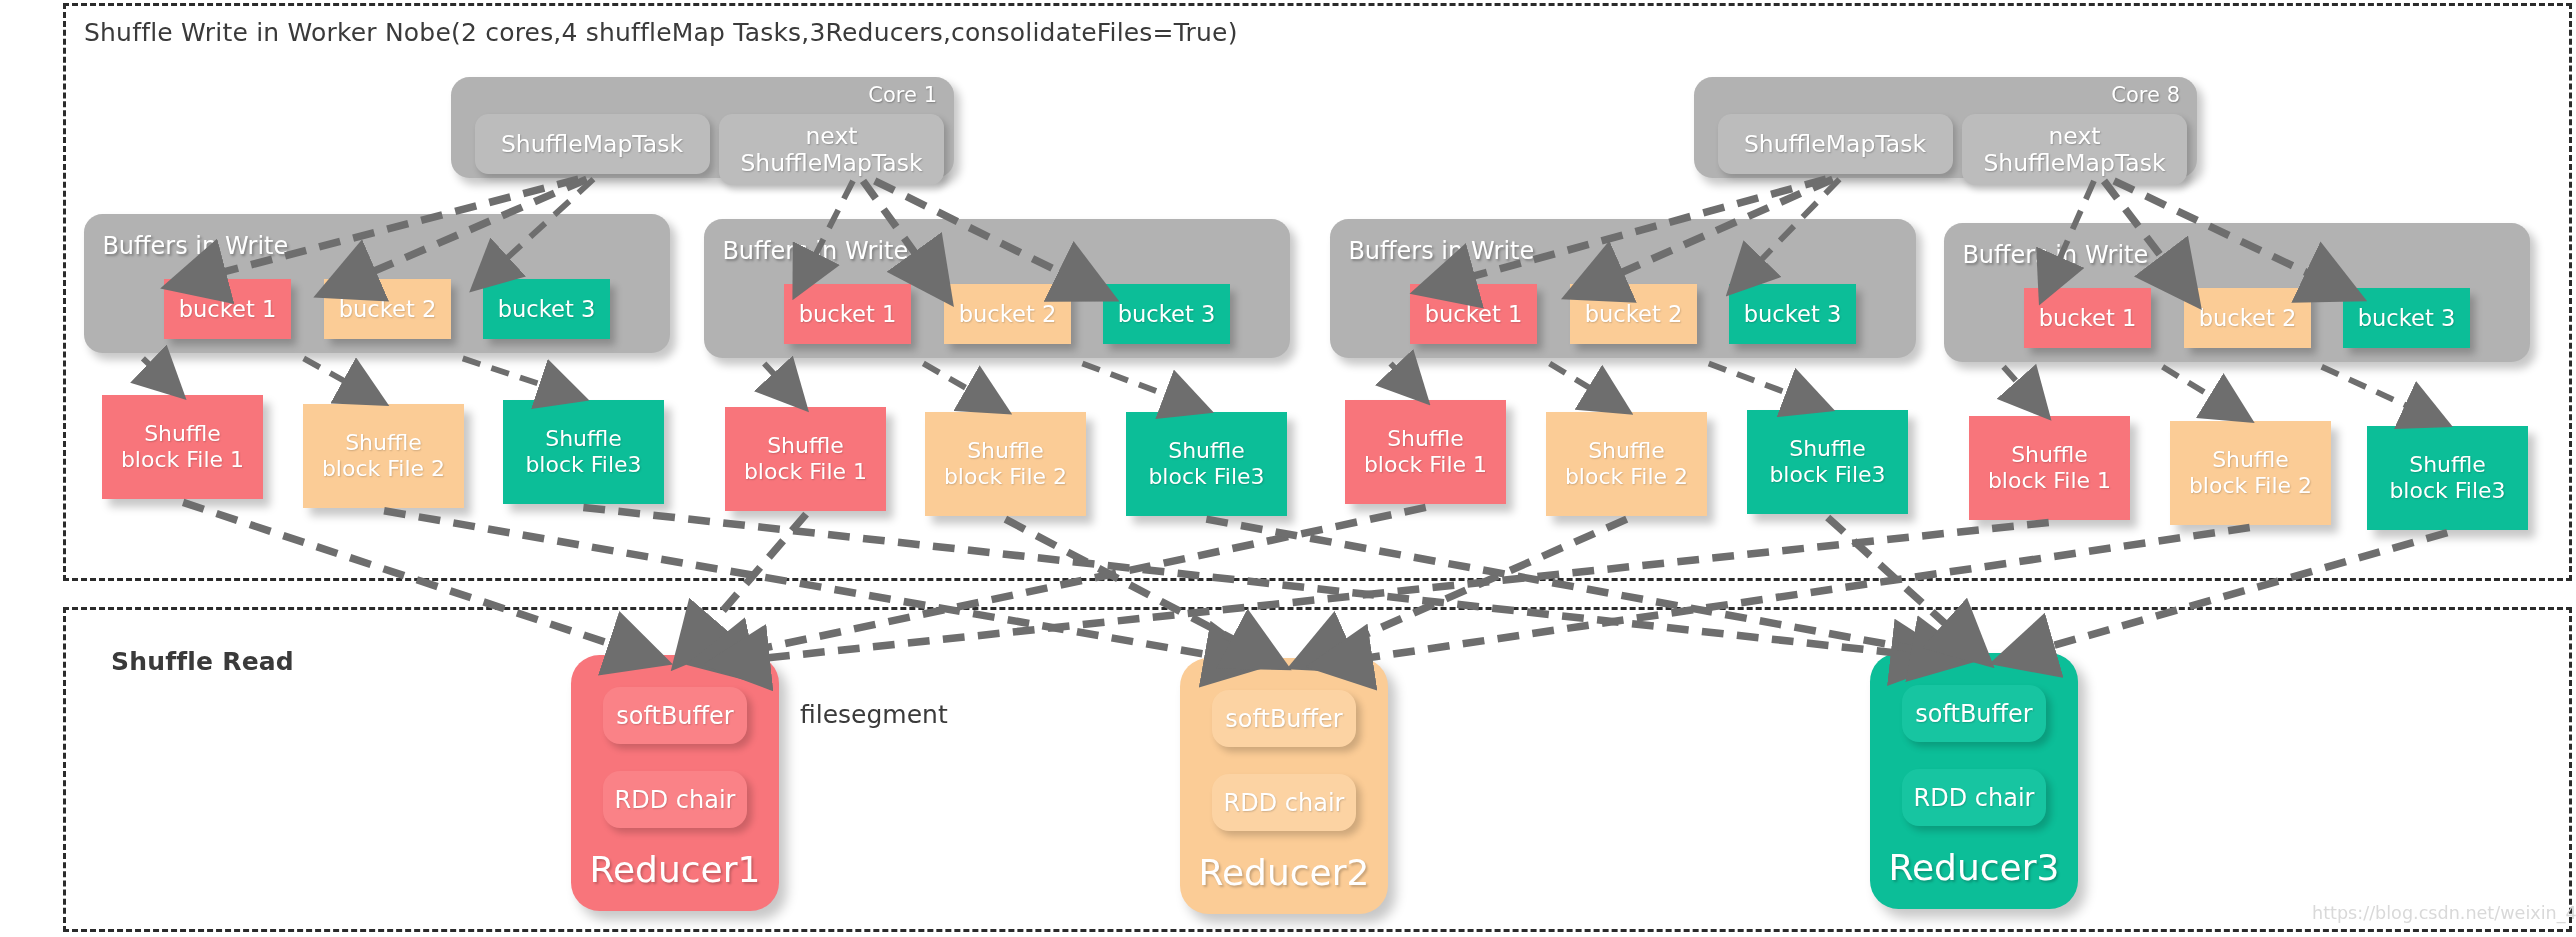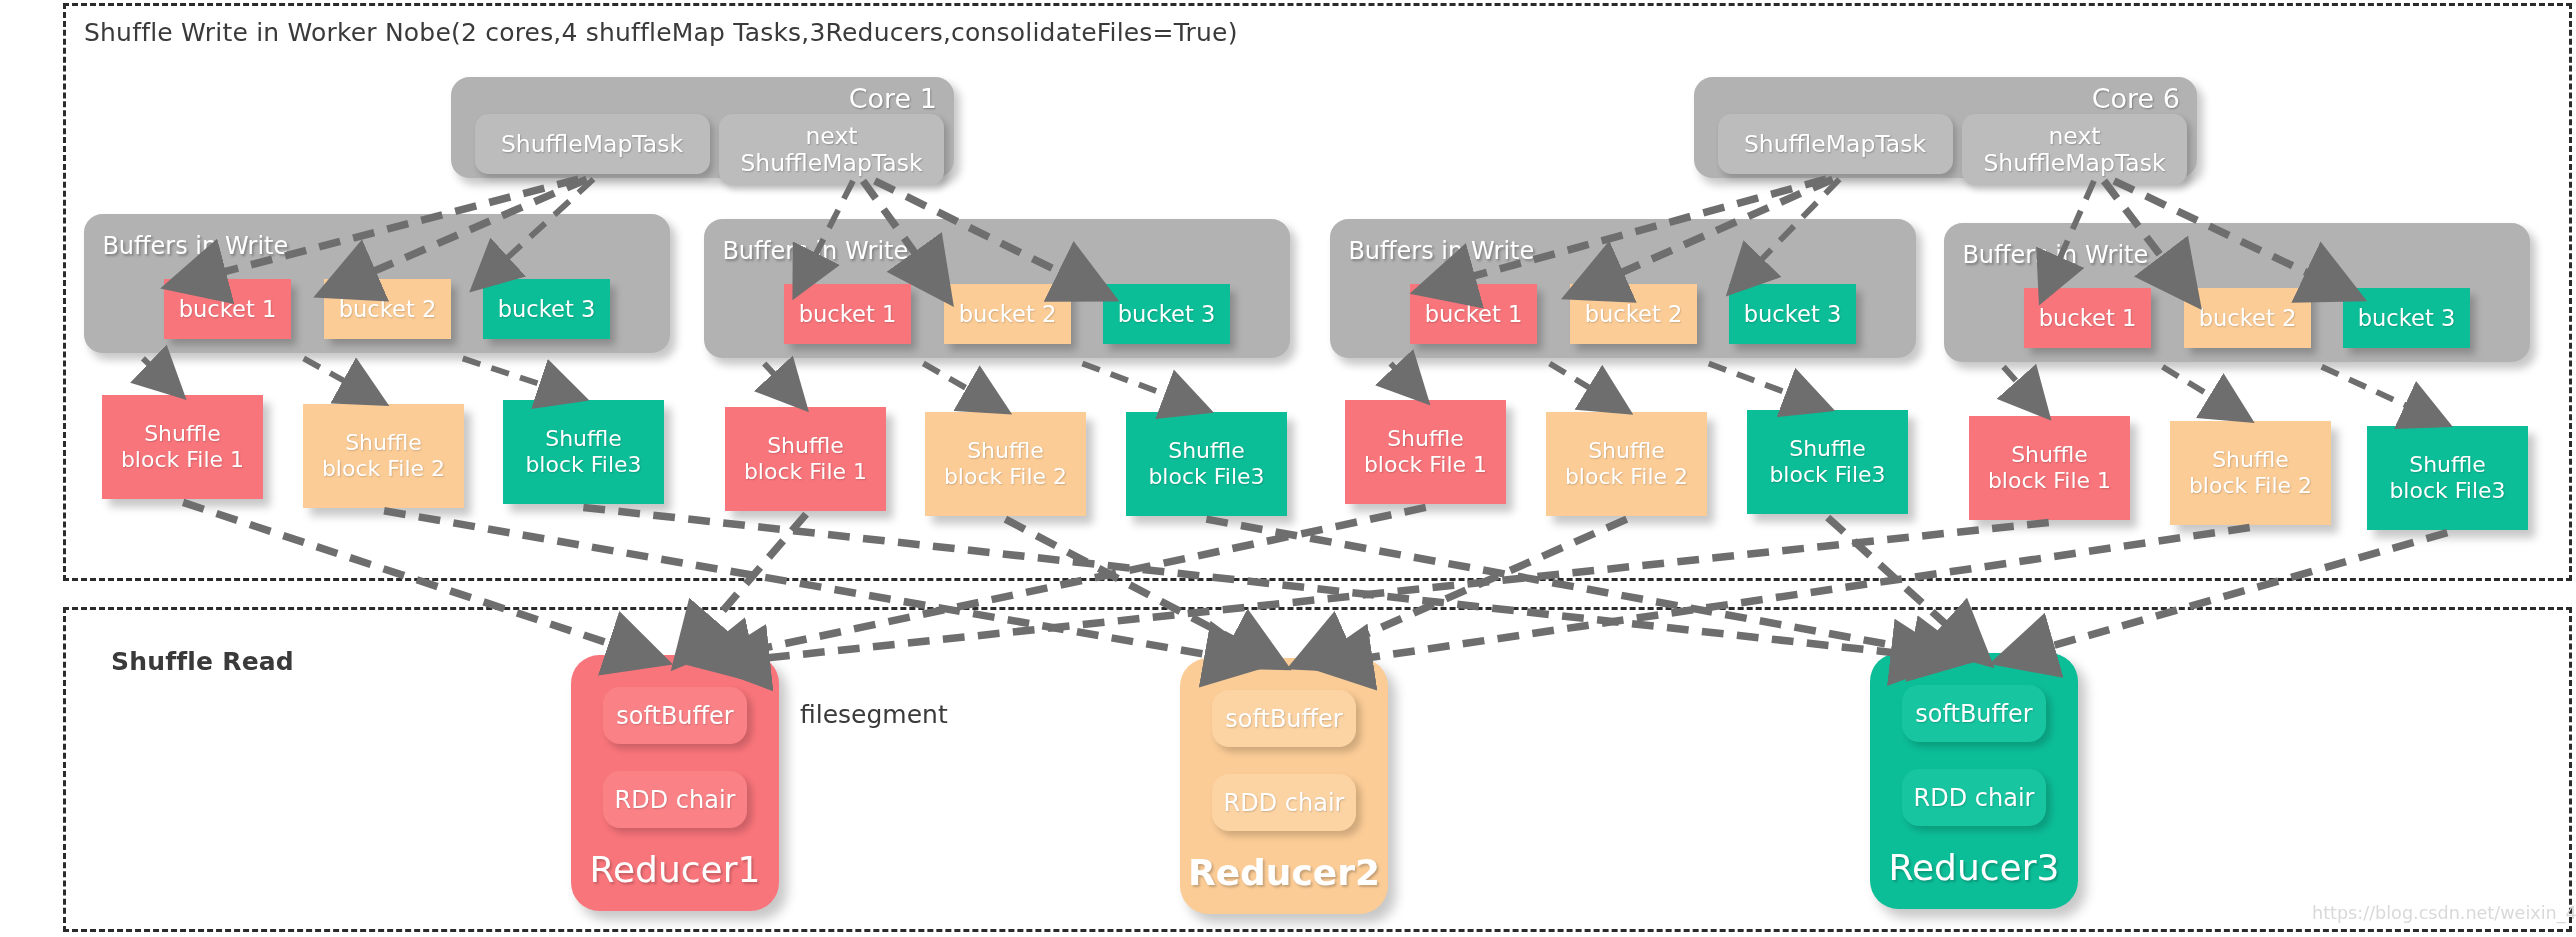--- a/index.html
+++ b/index.html
@@ -16,21 +16,21 @@
   #read-title{left:111px;top:647px;font-weight:bold;}
 
   
   .grey-box{position:absolute;background:#b2b2b2;border-radius:18.4px;
             box-shadow:5.9px 6.7px 8.4px rgba(0,0,0,.22);}
   .grey-inner{position:absolute;background:#bcbcbc;border-radius:13.4px;
               box-shadow:3.4px 4.2px 5.9px rgba(0,0,0,.18);
               display:flex;align-items:center;justify-content:center;
               color:#ffffff;font-size:23.5px;text-align:center;line-height:1.12;
               text-shadow:0.8px 0.8px 1.7px rgba(0,0,0,.25);}
-  .core-label{position:absolute;color:#ffffff;font-size:27px;white-space:nowrap;
+  .core-label{position:absolute;color:#ffffff;font-size:21px;white-space:nowrap;
               text-shadow:0.8px 0.8px 1.7px rgba(0,0,0,.3);}
 
   .buffers-label{position:absolute;color:#ffffff;font-size:24px;white-space:nowrap;
                  text-shadow:1.7px 1.7px 2.5px rgba(0,0,0,.3);}
 
   
   .chip{position:absolute;display:flex;align-items:center;justify-content:center;
         color:#ffffff;font-size:22.6px;white-space:nowrap;
         box-shadow:5.9px 6.7px 7.5px rgba(0,0,0,.22);
         text-shadow:0.8px 0.8px 1.7px rgba(0,0,0,.18);}
@@ -69,21 +69,21 @@
     <div class="core-label" style="right:17px;top:5.9px;">Core 1</div>
     <div class="grey-inner" style="left:23.5px;top:37px;width:235px;height:60px;">
       <span>ShuffleMapTask</span>
     </div>
     <div class="grey-inner" style="left:268px;top:37px;width:225px;height:71px;">
       <span class="multiline">next<br>ShuffleMapTask</span>
     </div>
   </div>
 
   <div class="grey-box" style="left:1694px;top:77px;width:503px;height:101px;">
-    <div class="core-label" style="right:17px;top:5.9px;">Core 6</div>
+    <div class="core-label" style="right:17px;top:5.9px;">Core 8</div>
     <div class="grey-inner" style="left:23.5px;top:37px;width:235px;height:60px;">
       <span>ShuffleMapTask</span>
     </div>
     <div class="grey-inner" style="left:268px;top:37px;width:225px;height:71px;">
       <span class="multiline">next<br>ShuffleMapTask</span>
     </div>
   </div>
 
   <div class="grey-box" style="left:84px;top:214px;width:586px;height:139px;">
     <div class="buffers-label" style="left:18.4px;top:18.4px;">Buffers in Write</div>
@@ -191,21 +191,21 @@
     <div class="rname" style="top:194px;">Reducer1</div>
   </div>
 
   <div class="reducer" style="left:1180px;top:658px;width:208px;height:256px;background:#FBCC96;">
     <div class="sub" style="left:32px;top:32px;width:144px;height:57px;background:#FCD3A3;">
       <span>softBuffer</span>
       </div>
     <div class="sub" style="left:32px;top:116px;width:144px;height:57px;background:#FCD3A3;">
       <span>RDD chair</span>
       </div>
-    <div class="rname" style="top:194px;font-weight:bold;">Reducer2</div>
+    <div class="rname" style="top:194px;">Reducer2</div>
   </div>
 
   <div class="reducer" style="left:1870px;top:653px;width:208px;height:256px;background:#0CBE98;">
     <div class="sub" style="left:32px;top:32px;width:144px;height:57px;background:#17C5A1;">
       <span>softBuffer</span>
       </div>
     <div class="sub" style="left:32px;top:116px;width:144px;height:57px;background:#17C5A1;">
       <span>RDD chair</span>
       </div>
     <div class="rname" style="top:194px;">Reducer3</div>

